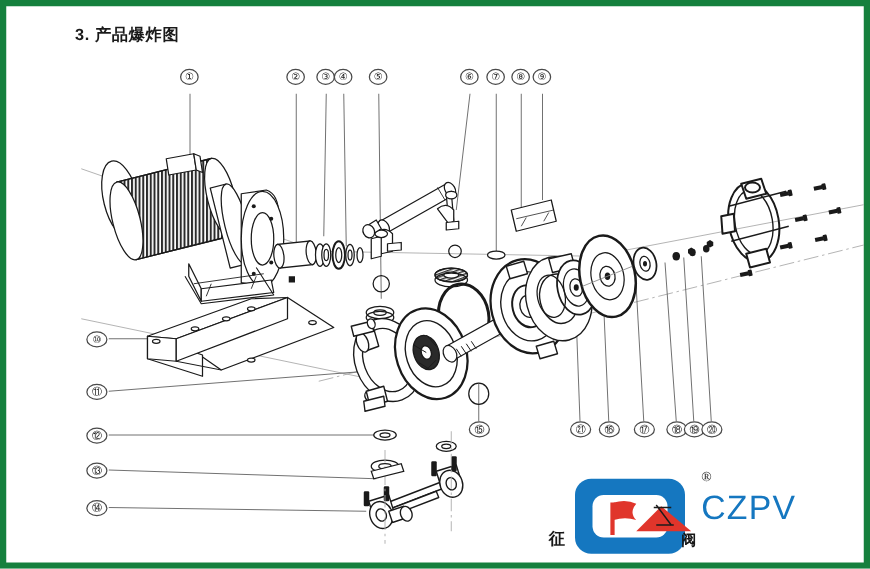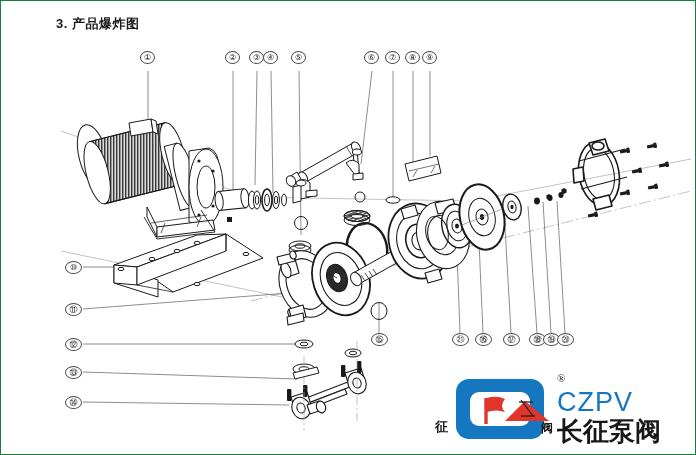--- a/index.html
+++ b/index.html
@@ -5,21 +5,21 @@
   html, body {
     margin: 0;
     padding: 0;
     background: #ffffff;
   }
   #page {
     position: relative;
     width: 696px;
     height: 455px;
     background: #ffffff;
-    border: 1px solid #15803d;
+    border: 5px solid #15803d;
     box-sizing: border-box;
     overflow: hidden;
     font-family: "Liberation Sans", "DejaVu Sans", sans-serif;
   }
   #title {
     position: absolute;
     left: 55px;
     top: 14px;
     font-size: 13px;
     font-weight: bold;
@@ -475,18 +475,17 @@
       <path d="M33 22 L33 48" stroke="#e0352b" stroke-width="3.4" fill="none"></path>
       <path d="M34 22 Q44 19 52 23 Q46 30 52 36 Q43 33 34 36 Z" fill="#e0352b"></path>
 
       <path d="M52 45 L72 25 L96 45 Z" fill="#e0352b"></path>
       <path d="M68 24 L80 40" stroke="#1b1b1b" stroke-width="1.2" fill="none"></path>
       <path d="M66 26 L80 26" stroke="#1b1b1b" stroke-width="1.2" fill="none"></path>
       <path d="M68 40 L82 40" stroke="#1b1b1b" stroke-width="1.2" fill="none"></path>
     </svg>
     <div class="logo-reg">®</div>
     <div class="logo-en">CZPV</div>
-    <div class="logo-cn">长征泵阀</div>
     <div class="logo-side-a">征</div>
     <div class="logo-side-b">阀</div>
   </div>
 
 </div>
 
 </body></html>

